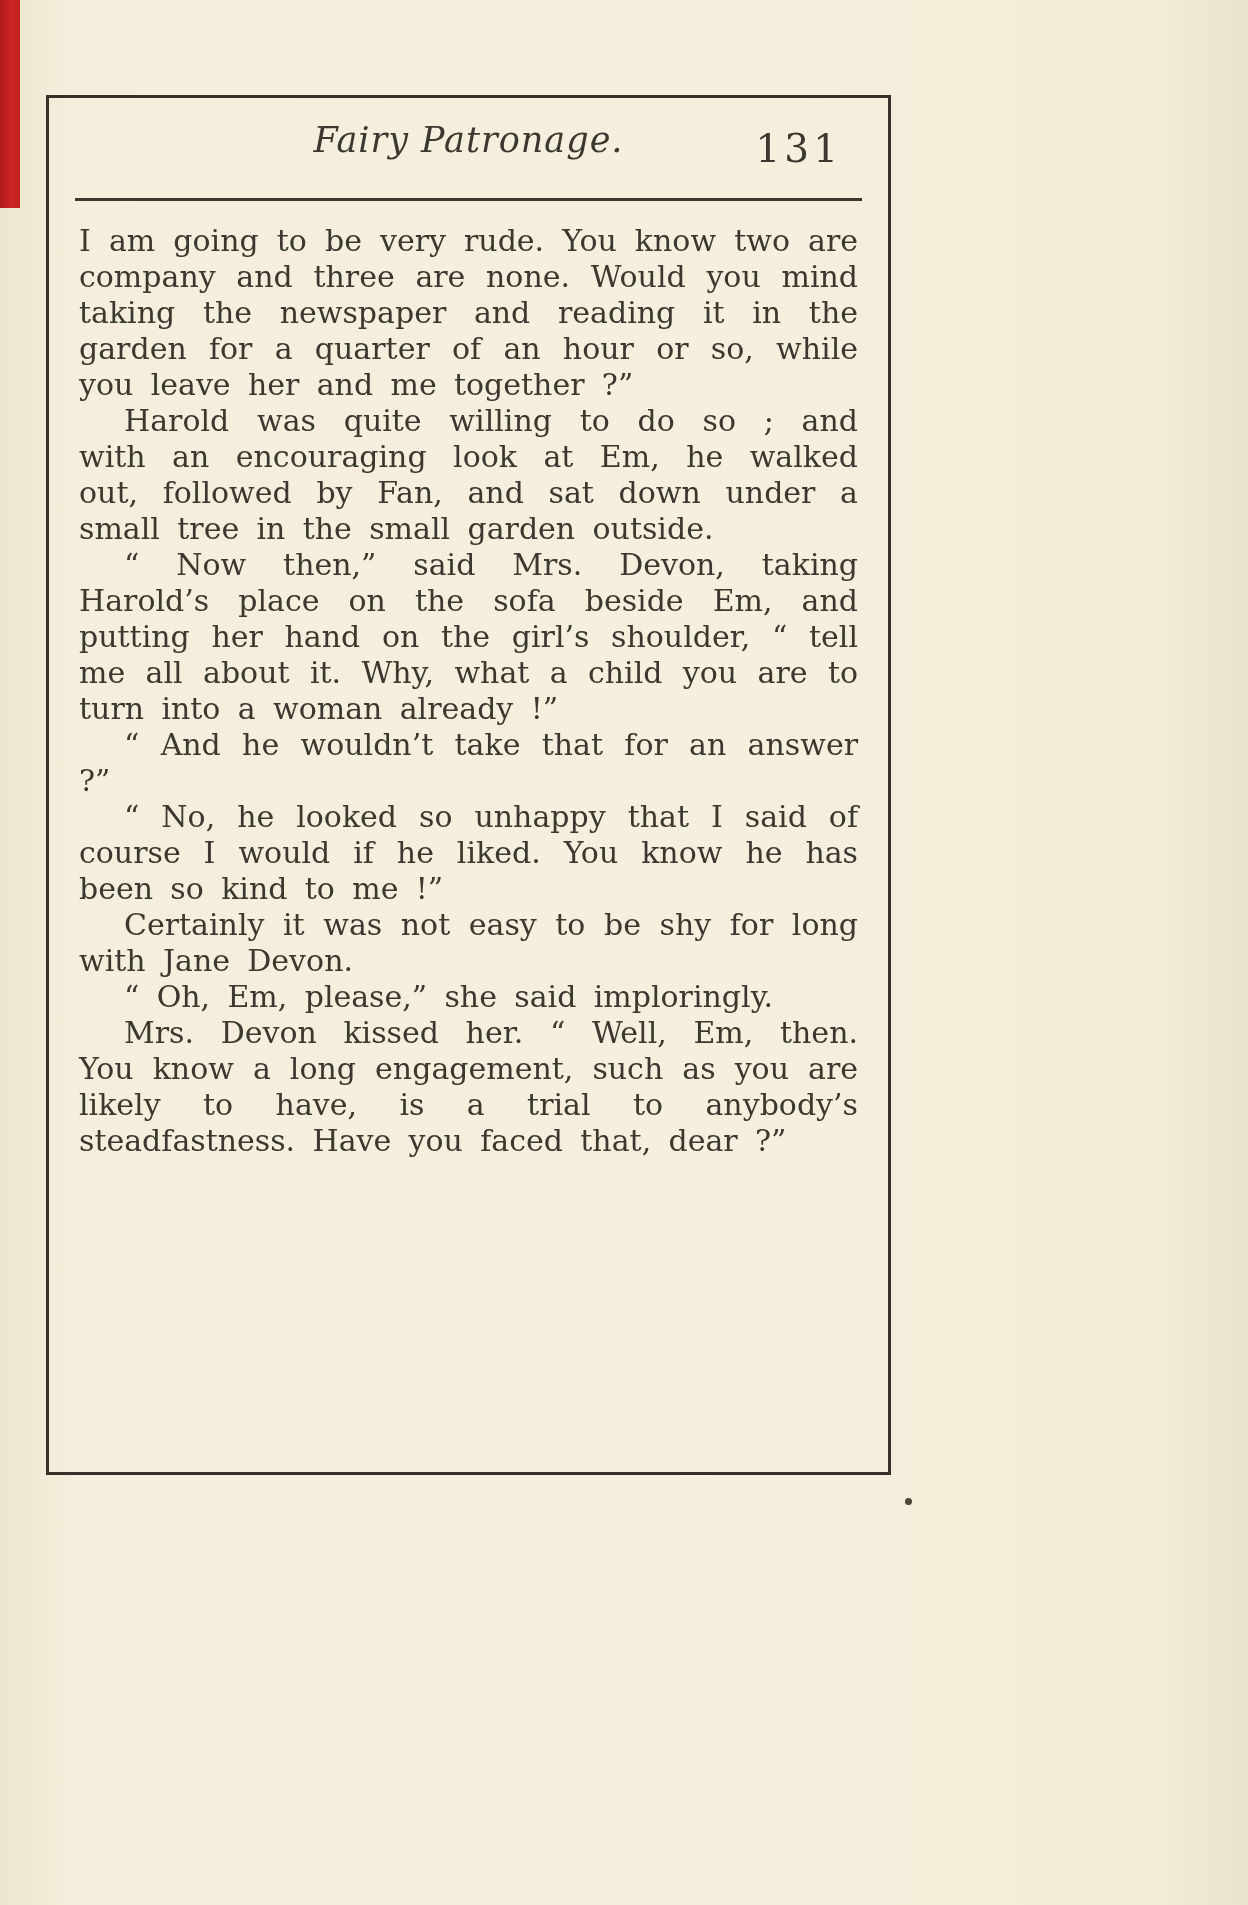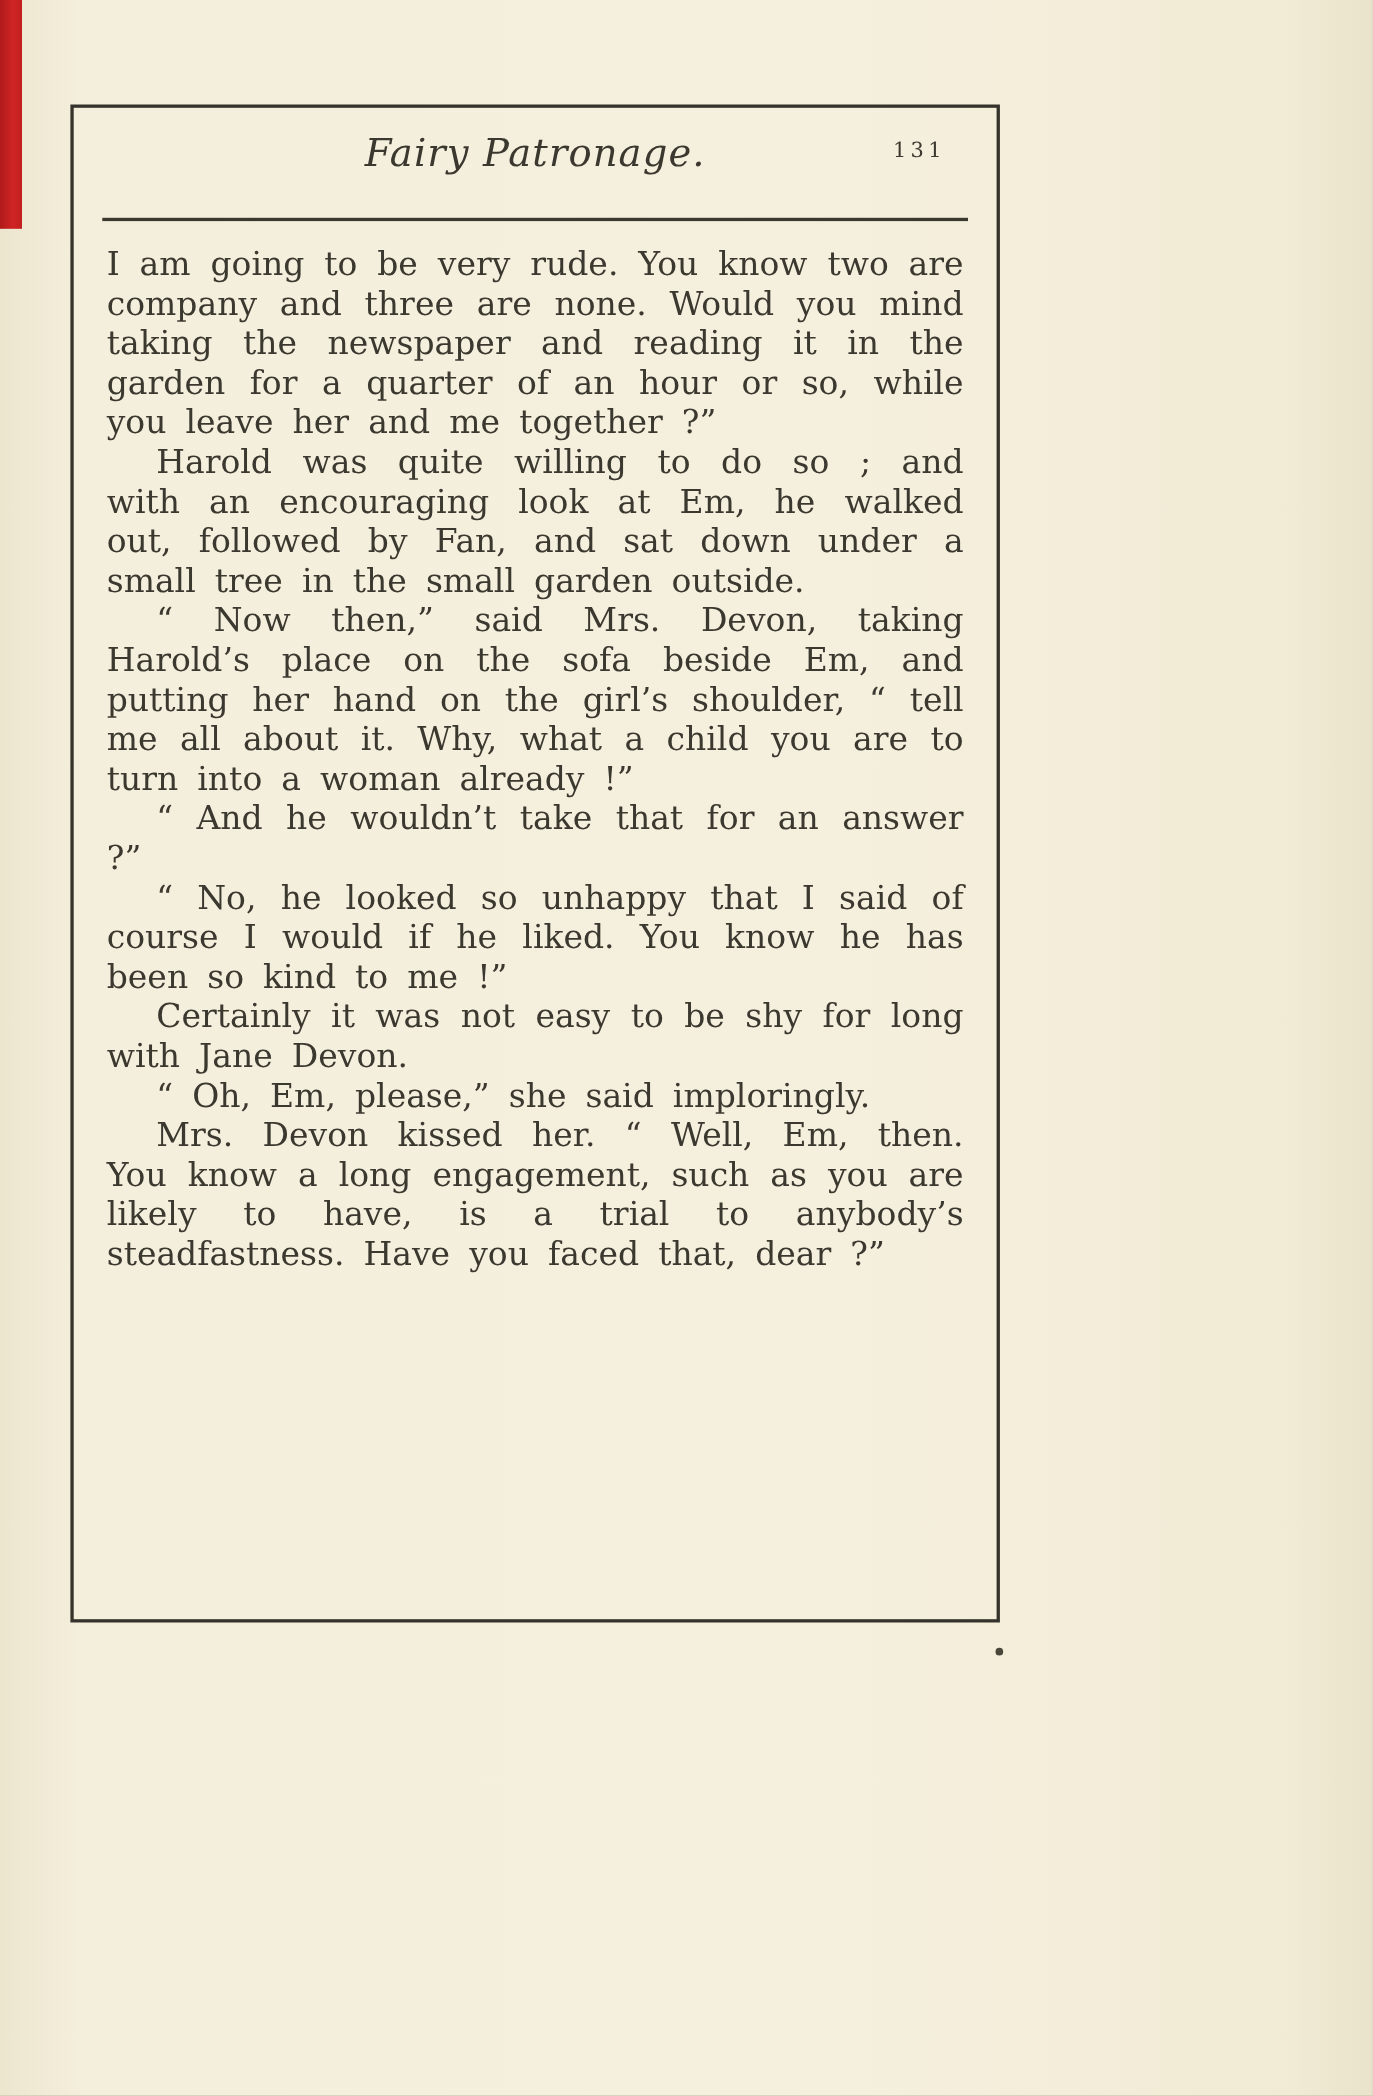--- a/index.html
+++ b/index.html
@@ -25,39 +25,38 @@
     background: linear-gradient(90deg, #b01a1a, #d02424 60%, #c21f1f);
   }
   .frame {
     position: absolute;
     left: 46px;
     top: 95px;
     width: 845px;
     height: 1380px;
     border: 3px solid #34322b;
     box-sizing: border-box;
-    margin-left: 18px;
   }
   .header {
     position: relative;
     height: 74px;
     padding-top: 22px;
   }
   .title {
     text-align: center;
     font-style: italic;
     font-size: 35px;
     letter-spacing: 1px;
     color: #3b382f;
   }
   .pagenum {
     position: absolute;
     right: 46px;
     top: 28px;
-    font-size: 19px;
+    font-size: 39px;
     letter-spacing: 4px;
     color: #3b382f;
     text-align: right;
   }
   .rule {
     margin: 4px 26px 0 26px;
     border-bottom: 3px solid #3b382f;
   }
   .body {
     padding: 22px 30px 0 30px;

